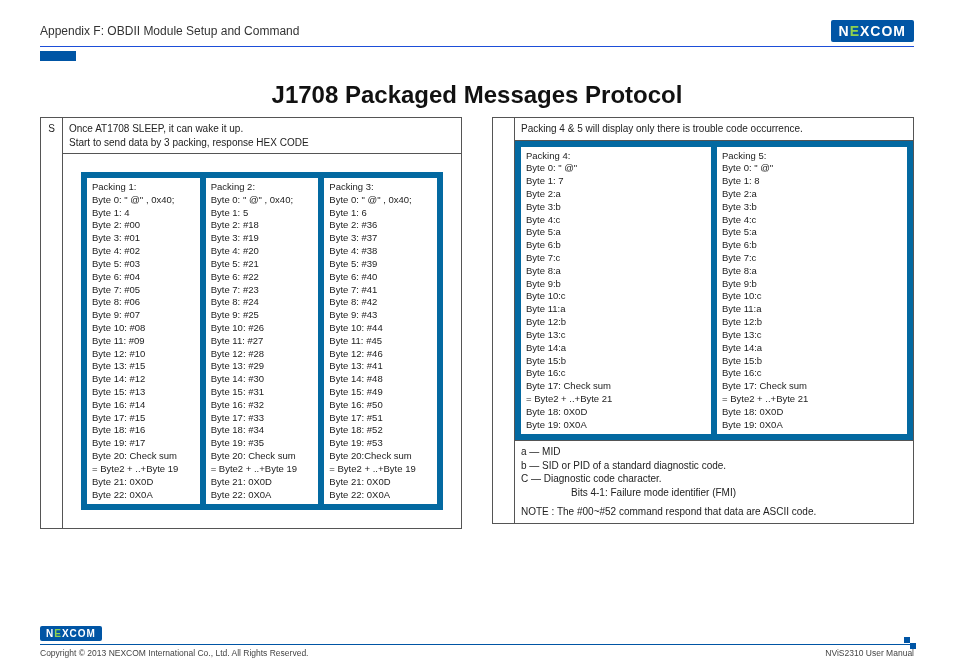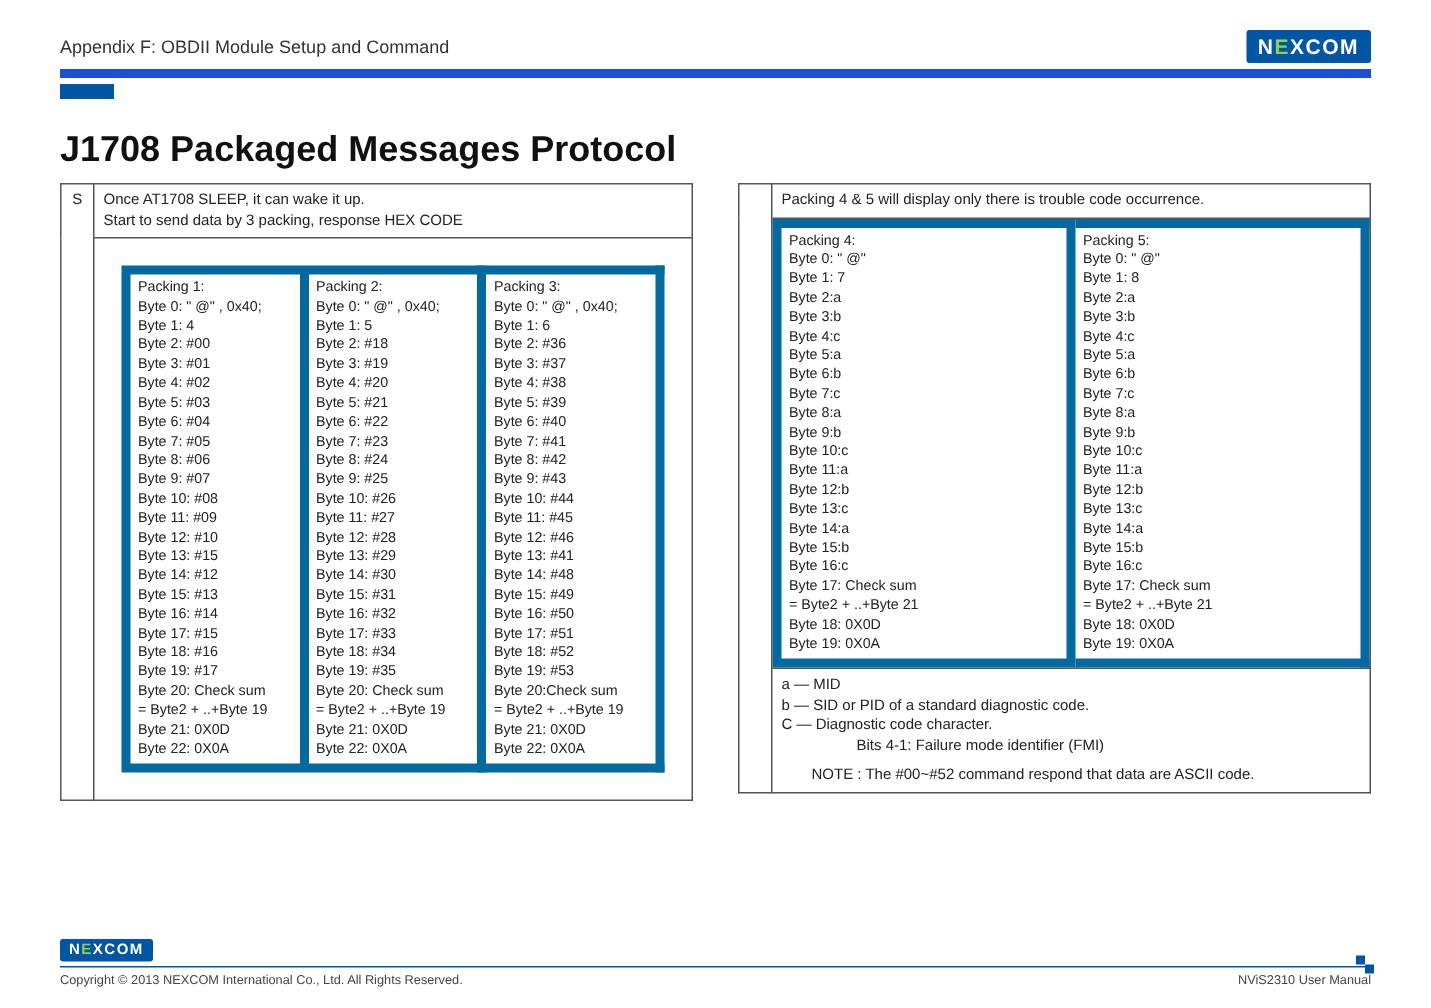--- a/index.html
+++ b/index.html
@@ -10,21 +10,21 @@
     height: 672px;
     position: relative;
     padding: 20px 40px 0 40px;
     font-size: 10px;
     color: #222;
   }
   .header-bar {
     display: flex;
     justify-content: space-between;
     align-items: center;
-    border-bottom: 6px solid #1d4ed8;
+    border-bottom: 1px solid #1d4ed8;
     padding-bottom: 4px;
     margin-bottom: 4px;
   }
   .header-title { font-size: 12px; color: #333; }
   .logo {
     background: #0055a5;
     color: #fff;
     font-weight: bold;
     font-size: 14px;
     padding: 3px 8px;
@@ -38,20 +38,21 @@
     width: 36px;
     height: 10px;
     background: #0055a5;
     margin-bottom: 20px;
   }
   h1 {
     font-size: 24px;
     font-weight: bold;
     color: #111;
     margin-bottom: 8px;
+    text-align: center;
   }
   .content {
     display: flex;
     gap: 30px;
   }
   .col { flex: 1; }
   table.outer {
     border-collapse: collapse;
     width: 100%;
     border: 1px solid #555;
@@ -82,21 +83,21 @@
     line-height: 1.35;
   }
   .inner-col + .inner-col { border-left: none; }
   .inner-cols.two .inner-col { flex: 1; }
   .legend {
     padding: 6px 8px;
     font-size: 10.5px;
     line-height: 1.5;
   }
   .legend .indent { margin-left: 50px; }
-  .legend .note { margin-top: 6px; margin-left: 20px; }
+  .legend .note { margin-top: 6px; }
   .footer {
     position: absolute;
     left: 40px; right: 40px; bottom: 14px;
   }
   .footer-bar {
     border-top: 1px solid #0055a5;
     display: flex;
     justify-content: space-between;
     font-size: 8.5px;
     color: #444;

